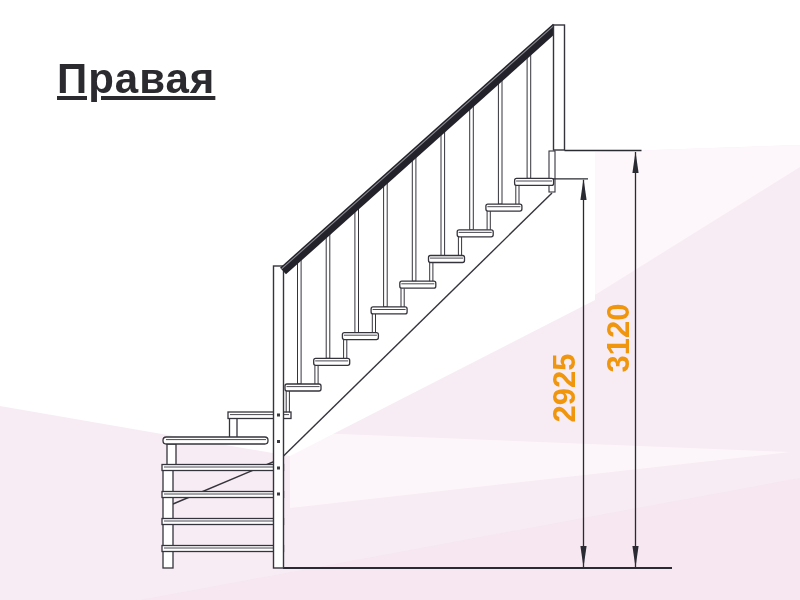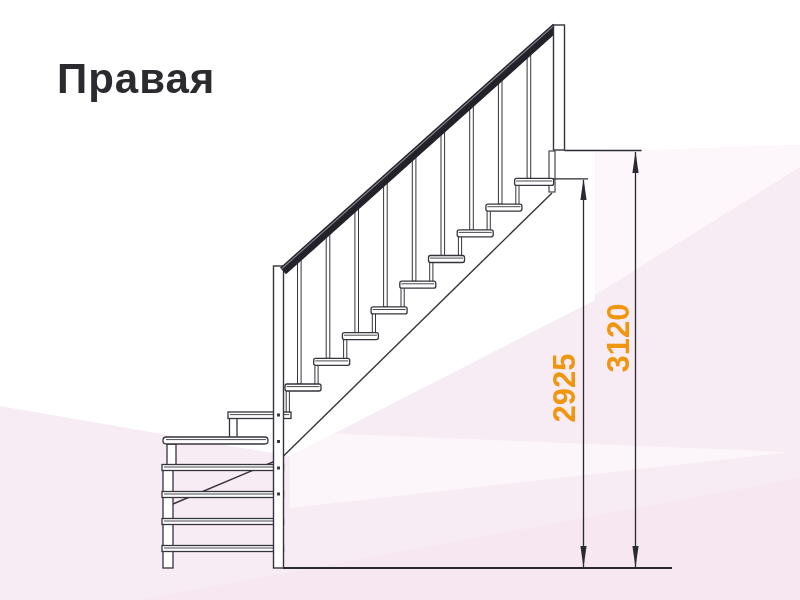--- a/index.html
+++ b/index.html
@@ -2,21 +2,21 @@
 <html><head>
 <meta charset="utf-8">
 <style>
   html,body{margin:0;padding:0;}
   body{width:800px;height:600px;overflow:hidden;background:#ffffff;
        font-family:"Liberation Sans","DejaVu Sans",sans-serif;}
   .stage{position:relative;width:800px;height:600px;background:#ffffff;}
   .stage svg{position:absolute;left:0;top:0;}
   .page-title{
     position:absolute;left:57px;top:55px;
-    font-size:42px;font-weight:bold;color:#2b2a2e;letter-spacing:1px;
+    font-size:42px;font-weight:bold;color:#2b2a2e;letter-spacing:1px;text-decoration:underline;
   }
   .dim-label{
     font-family:"Liberation Sans","DejaVu Sans",sans-serif;
     font-weight:bold;
   }
 </style>
 </head>
 <body>
 
 <div class="stage">

